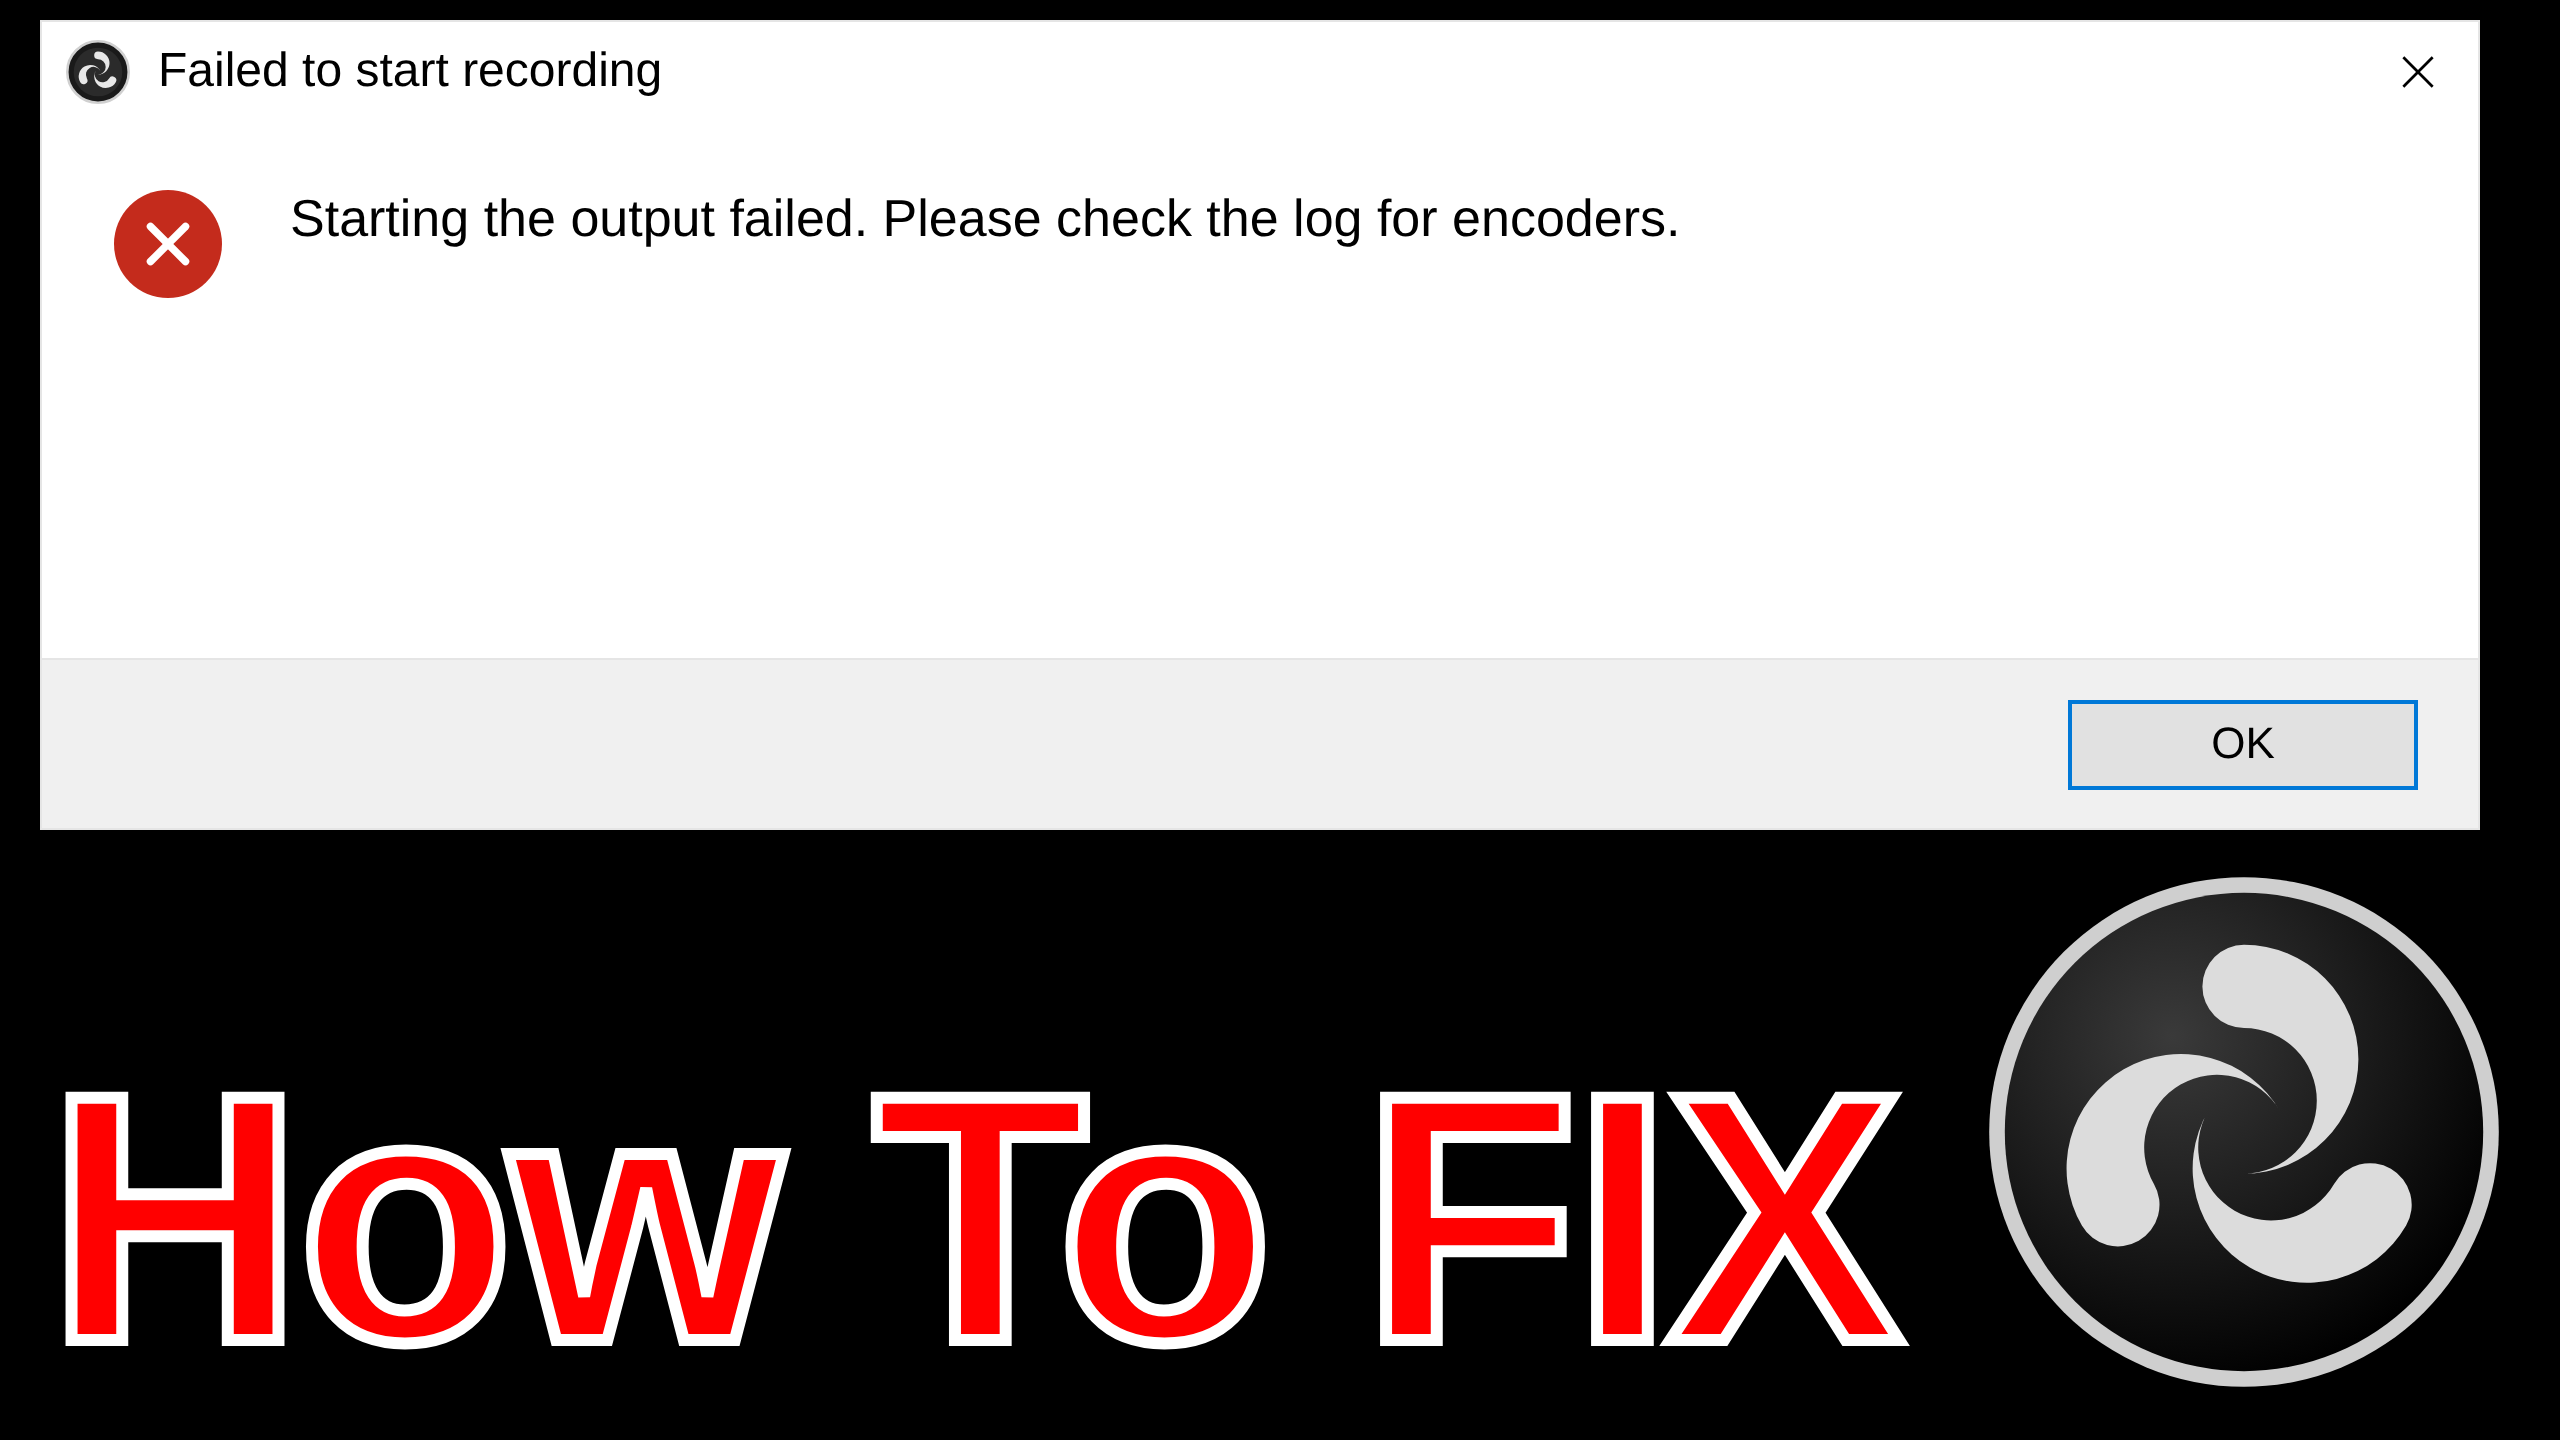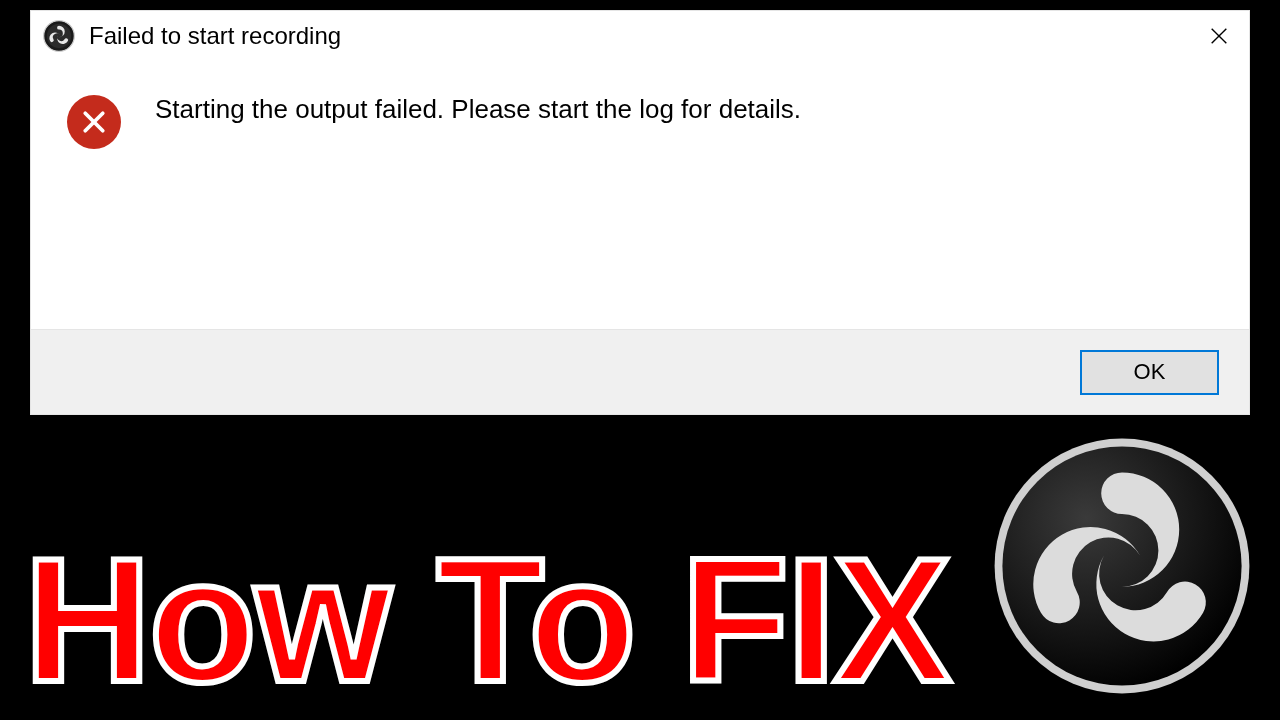--- a/index.html
+++ b/index.html
@@ -6,21 +6,21 @@
   html, body { width: 1280px; height: 720px; overflow: hidden; }
   body {
     background: #000;
     font-family: "Segoe UI", Tahoma, Arial, sans-serif;
     position: relative;
   }
 
   
   .dialog {
     position: absolute;
-    left: 30px;
+    left: 20px;
     top: 10px;
     width: 1220px;
     height: 405px;
     background: #fbfbfb;
     border: 1px solid #e5e5e5;
     box-shadow: 0 0 4px rgba(0,0,0,.3);
     display: flex;
     flex-direction: column;
   }
   .titlebar {
@@ -75,35 +75,35 @@
   .button-row {
     height: 85px;
     background: #f0f0f0;
     border-top: 1px solid #e5e5e5;
     display: flex;
     align-items: center;
     justify-content: flex-end;
     padding-right: 30px;
   }
   .ok-btn {
-    width: 139px;
+    width: 175px;
     height: 45px;
     background: #e1e1e1;
     border: 2px solid #0078d7;
     font-size: 22px;
     color: #000;
     display: flex; align-items: center; justify-content: center;
     cursor: pointer;
   }
 
   
   .caption {
     position: absolute;
     left: 24px;
-    bottom: 12px;
+    bottom: 22px;
     font-family: Arial, Helvetica, sans-serif;
     font-weight: 900;
     font-size: 176px;
     line-height: 1;
     color: #ff0000;
     -webkit-text-stroke: 6px #ffffff;
     letter-spacing: -2px;
     white-space: nowrap;
   }
 
@@ -143,21 +143,21 @@
   </div>
 
   <div class="body-area">
     <span class="err-icon">
       <svg viewBox="0 0 24 24">
         <line x1="5" y1="5" x2="19" y2="19" stroke="#fff" stroke-width="3" stroke-linecap="round"></line>
         <line x1="19" y1="5" x2="5" y2="19" stroke="#fff" stroke-width="3" stroke-linecap="round"></line>
       </svg>
     </span>
     <div class="msg">
-      <div class="primary">Starting the output failed.  Please start the log for details.</div>
+      <div class="primary">Starting the output failed.  Please check the log for encoders.</div>
     </div>
   </div>
 
   <div class="button-row">
     <div class="ok-btn">OK</div>
   </div>
 </div>
 
 <div class="caption">How To FIX</div>
 

